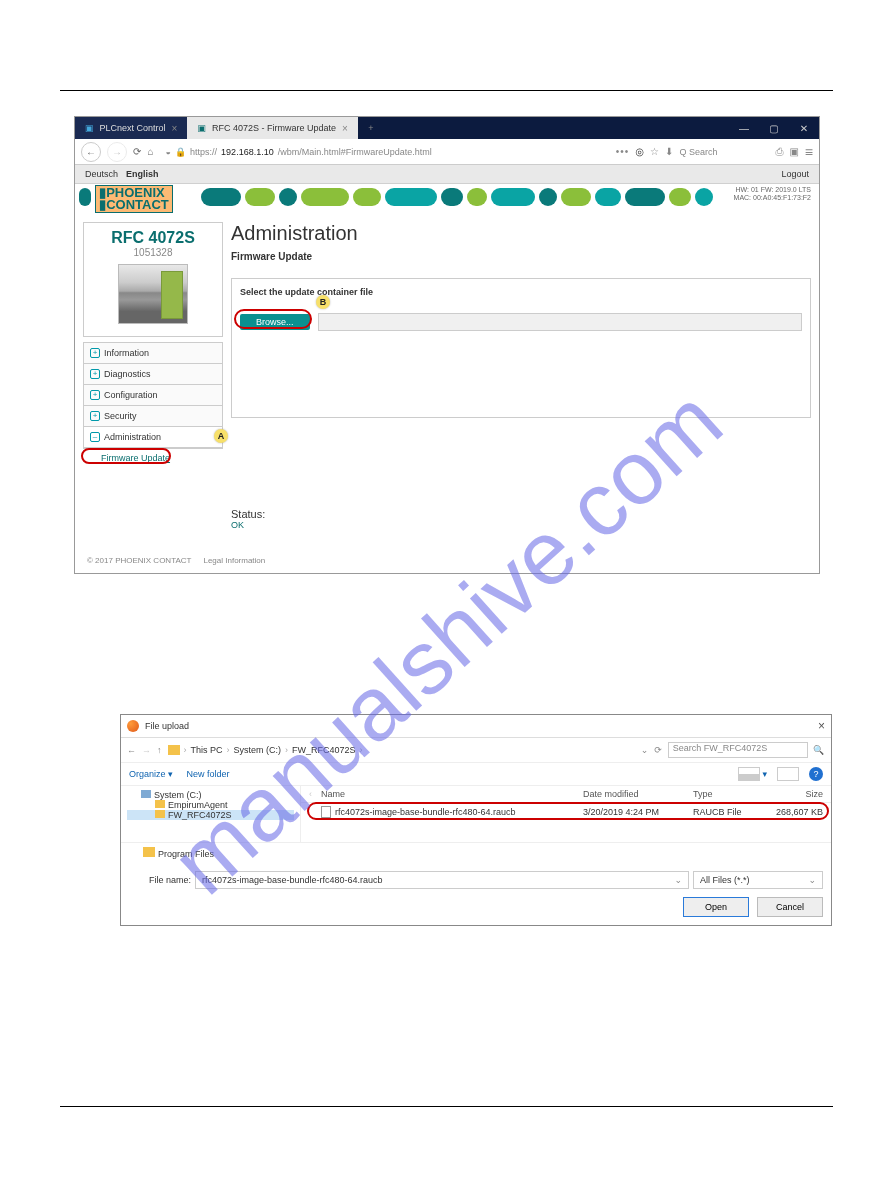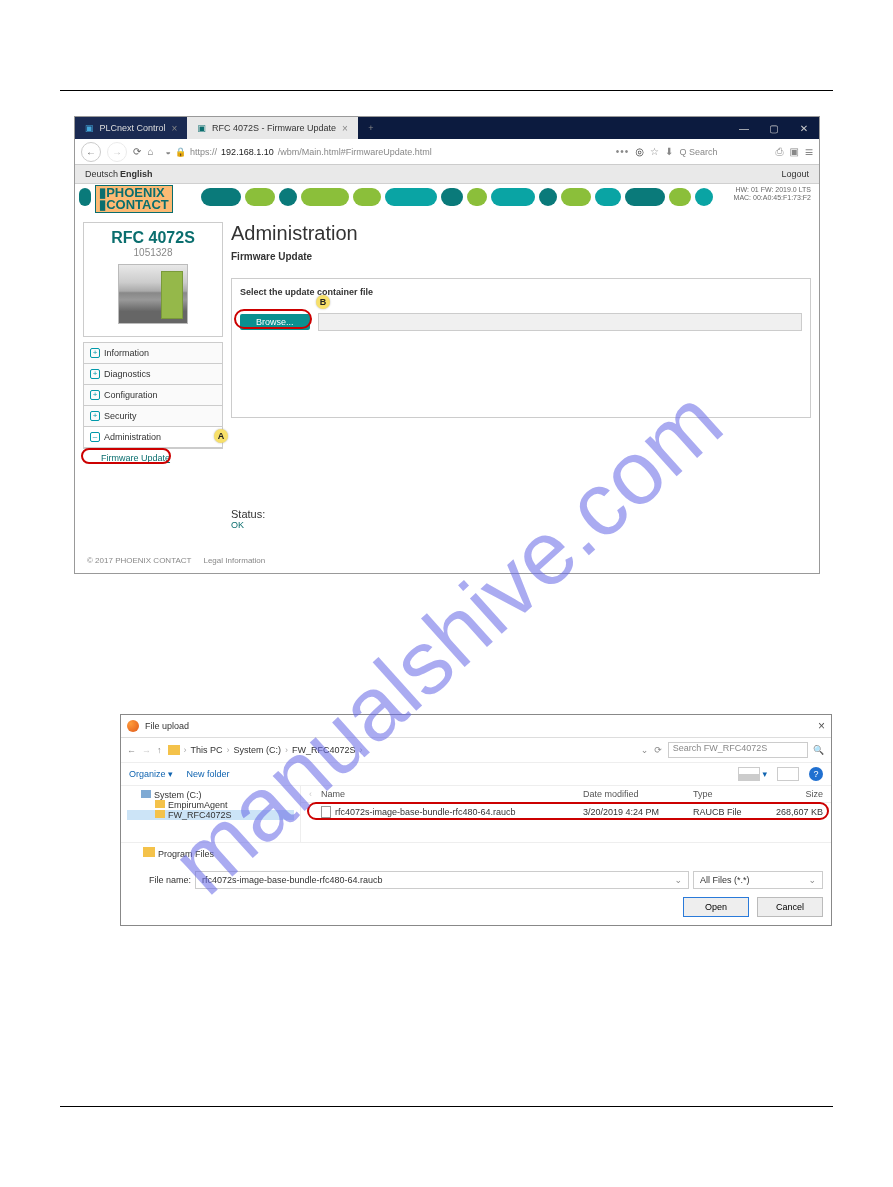--- a/index.html
+++ b/index.html
@@ -18,21 +18,21 @@
   .winctrl div { width: 30px; height: 22px; display: flex; align-items: center; justify-content: center; color: #ccc; font-size: 10px; }
   .addrbar { background: #fff; display: flex; align-items: center; height: 26px; padding: 0 6px; gap: 6px; border-bottom: 1px solid #ccc; }
   .navbtn { width: 20px; height: 20px; border: 1px solid #ccc; border-radius: 50%; display: flex; align-items: center; justify-content: center; color: #666; font-size: 10px; }
   .urlbox { flex: 1; display: flex; align-items: center; gap: 4px; padding: 0 6px; font-size: 9px; color: #555; }
   .urlbox .lock { color: #6c6; }
   .dots { color: #888; letter-spacing: 1px; }
   .star { color: #888; }
   .searchbox { width: 90px; font-size: 9px; color: #888; }
   .hamb { font-size: 14px; color: #888; }
   .langbar { background: #e9e9e9; display: flex; align-items: center; padding: 4px 10px; border-bottom: 1px solid #d0d0d0; font-size: 9px; }
-  .langbar .sel { font-weight: bold; margin-left: 2px; }
+  .langbar .sel { font-weight: bold; margin-left: 8px; }
   .langbar .logout { margin-left: auto; color: #333; }
   .brandrow { display: flex; align-items: center; height: 30px; padding-left: 20px; position: relative; background: #fff; }
   .phoenix { color: #0a6e6e; font-weight: bold; font-size: 13px; line-height: 0.9; border: 1px solid #0a6e6e; padding: 1px 3px; display: inline-block; }
   .blobs { overflow: hidden; position: absolute; left: 0; right: 0; top: 0; height: 26px; }
   .blob { position: absolute; height: 18px; top: 4px; border-radius: 9px; }
   .hwinfo { position: absolute; right: 8px; top: 2px; text-align: right; font-size: 7px; color: #666; background: #fff; z-index: 5; line-height: 1.2; }
   .mainrow { display: flex; background: #fff; padding: 8px 8px 20px 8px; gap: 8px; }
   .leftcol { width: 140px; }
   .devbox { border: 1px solid #ccc; padding: 6px 4px; text-align: center; }
   .devname { color: #0a6e6e; font-weight: bold; font-size: 16px; }

